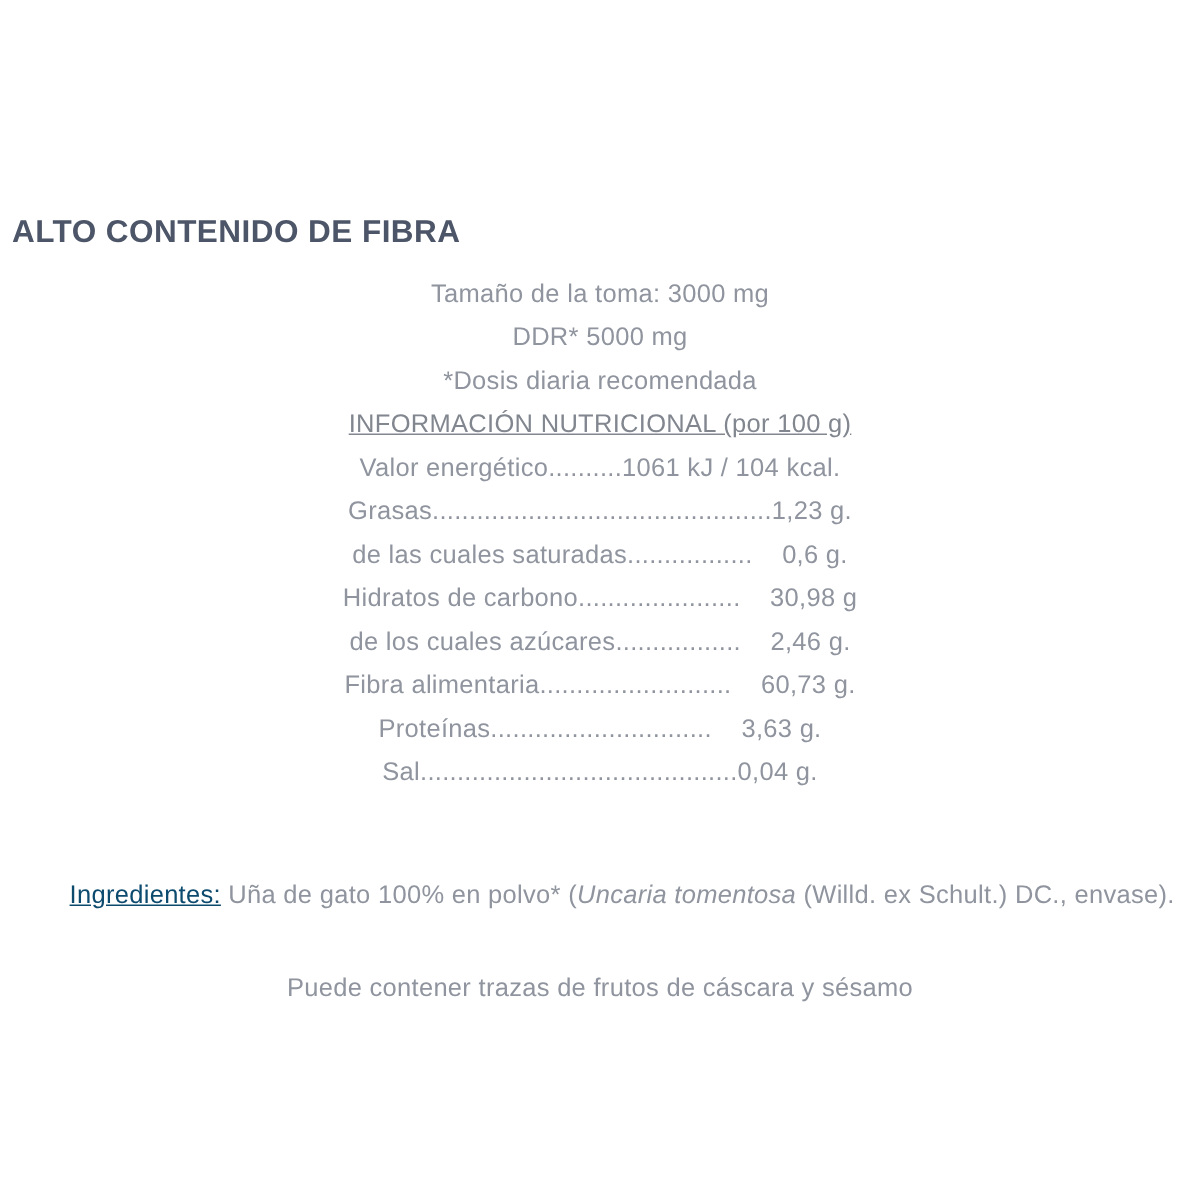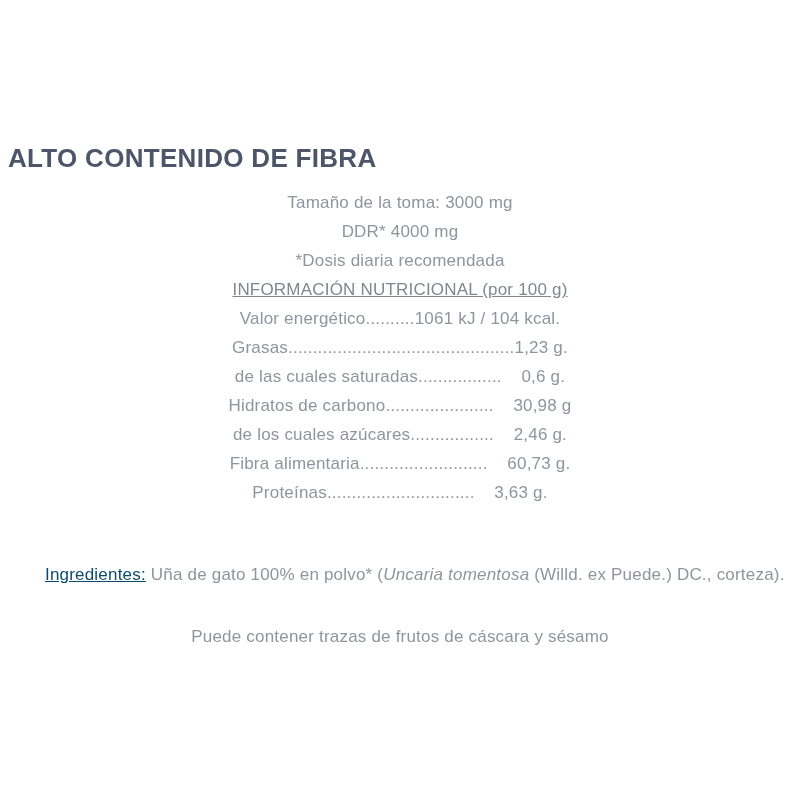--- a/index.html
+++ b/index.html
@@ -20,21 +20,21 @@
     background: #ffffff;
   }
   .content {
     position: absolute;
     left: 8px;
     top: 143px;
     right: 8px;
   }
   .heading {
     margin: 0 0 14px 0;
-    font-size: 26px;
+    font-size: 21px;
     font-weight: bold;
     letter-spacing: 0.3px;
     color: #4d5668;
   }
   .line {
     margin: 0;
     font-size: 17px;
     line-height: 29px;
     color: #8f949e;
     white-space: pre-wrap;
@@ -65,34 +65,35 @@
 <body>
 
 <div class="sheet">
   <div class="content">
 
     <h1 class="heading">ALTO CONTENIDO DE FIBRA</h1>
 
     <p class="line">Tamaño de la toma: 3000 mg</p>
 
 
-    <p class="line">DDR* 4000 mg</p>
+    <p class="line">DDR* 5000 mg</p>
 
     <p class="line">*Dosis diaria recomendada</p>
 
     <p class="line section-title">INFORMACIÓN NUTRICIONAL (por 100 g)</p>
 
     <p class="line">Valor energético..........1061 kJ / 104 kcal.</p>
     <p class="line">Grasas..............................................1,23 g.</p>
     <p class="line">de las cuales saturadas.................    0,6 g.</p>
     <p class="line">Hidratos de carbono......................    30,98 g</p>
     <p class="line">de los cuales azúcares.................    2,46 g.</p>
     <p class="line">Fibra alimentaria..........................    60,73 g.</p>
     <p class="line">Proteínas..............................    3,63 g.</p>
+    <p class="line">Sal...........................................0,04 g.</p>
 
     <p class="line ingredients-block">
-      <span class="ingredients-label">Ingredientes:</span><span> Uña de gato 100% en polvo* (</span><span class="latin">Uncaria tomentosa</span><span> (Willd. ex Puede.) DC., corteza).</span>
+      <span class="ingredients-label">Ingredientes:</span><span> Uña de gato 100% en polvo* (</span><span class="latin">Uncaria tomentosa</span><span> (Willd. ex Schult.) DC., envase).</span>
     </p>
 
     <p class="line allergen">Puede contener trazas de frutos de cáscara y sésamo</p>
 
   </div>
 </div>
 
 </body></html>

